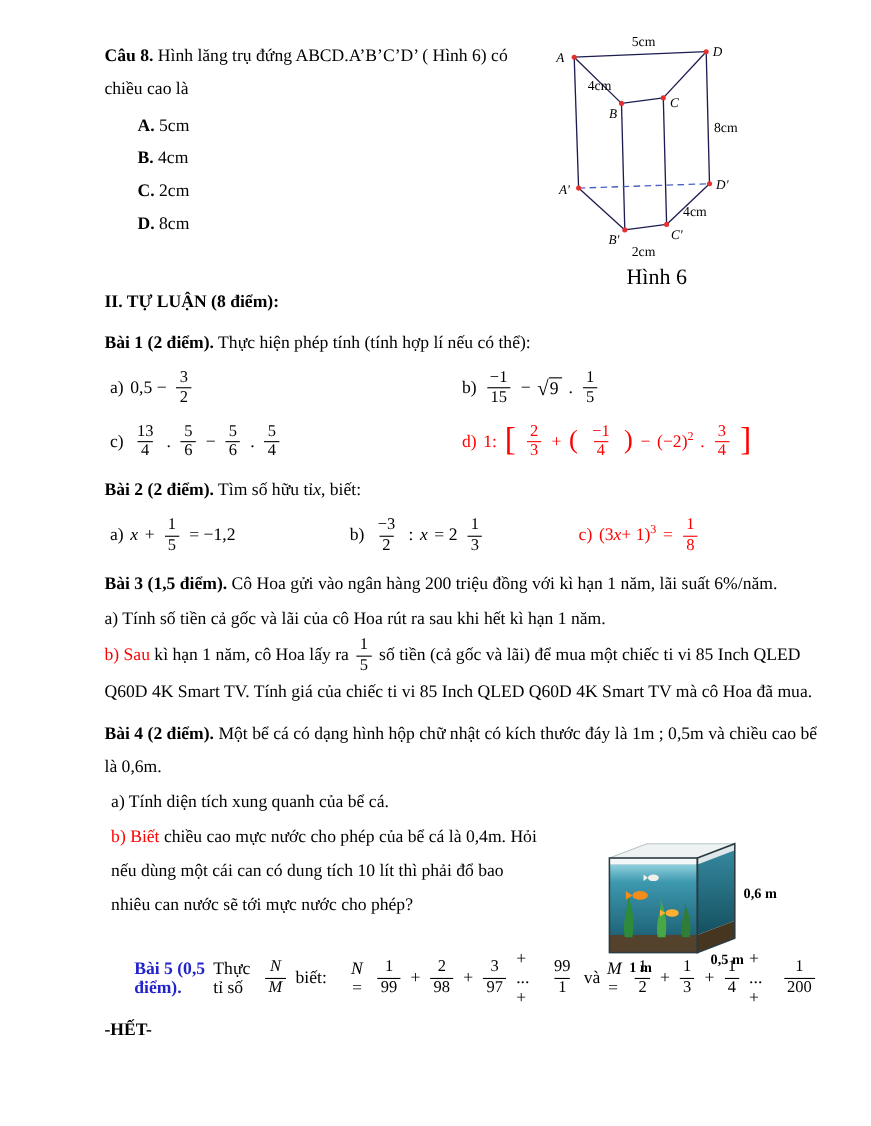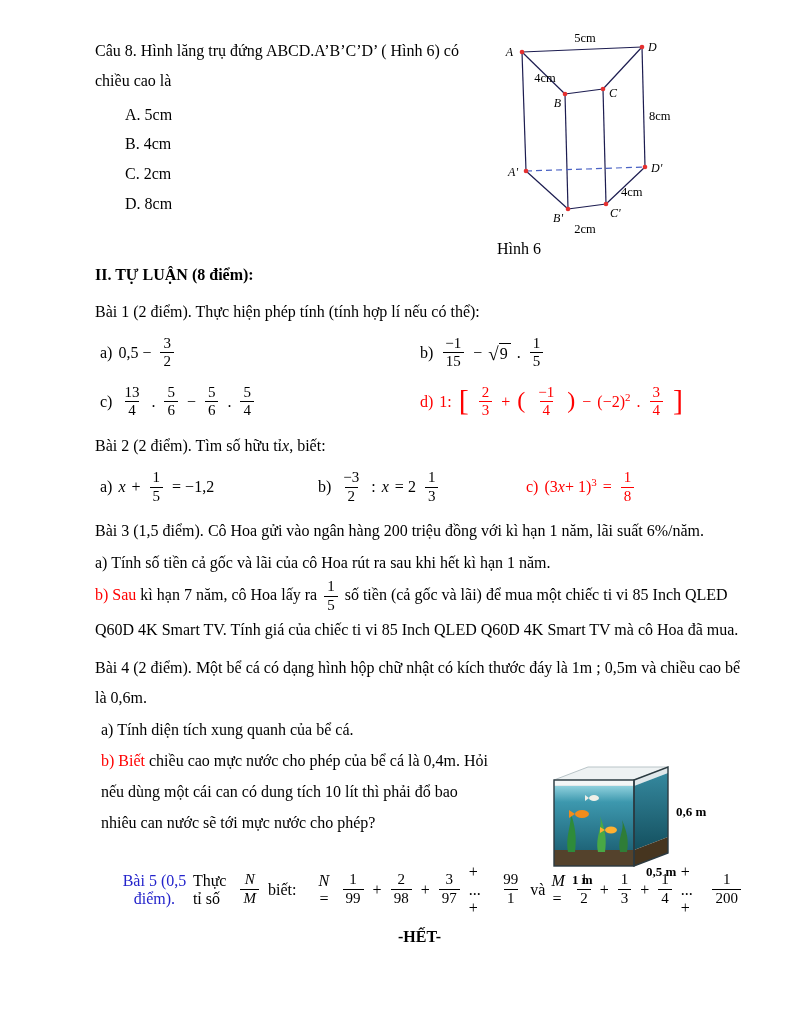--- a/index.html
+++ b/index.html
@@ -9,21 +9,21 @@
     width: 792px;
     height: 1024px;
     background: #ffffff;
     font-family: "Liberation Serif", serif;
     font-size: 16px;
     color: #000;
     overflow: hidden;
   }
   .content { position: relative; padding: 36px 48px 0 95px; }
   p { margin: 0; }
-  .b { font-weight: normal; text-align: center; }
+  .b { font-weight: bold; }
   .it { font-style: italic; }
   .red { color: var(--red, #FF0000); }
   .blue { color: var(--blue, #2323CB); }
 
   .q8 .line { line-height: 1.9; }
   .opts { margin: 3px 0 0 30px; }
   .opts .opt { line-height: 1.85; }
 
   .sec-title { margin-top: 42px; font-weight: bold; line-height: 1.9; }
   .ex-head { margin-top: 6px; line-height: 1.9; }
@@ -48,25 +48,25 @@
   .sbr { font-size: 30px; font-weight: 400; line-height: 0.8; vertical-align: middle; margin: 0 1px; position: relative; top: -2px; }
   .spr { font-size: 24px; font-weight: 400; line-height: 0.8; vertical-align: middle; margin: 0 1px; position: relative; top: -1px; }
   sup { font-size: 11px; line-height: 0; }
 
   .b3b { line-height: 2.05; }
   .b4block { width: 398px; }
   .b4block .para { line-height: 1.95; }
 
   .b5row { display: flex; align-items: center; gap: 6px; margin-top: 24px; flex-wrap: nowrap; margin-left: 27px; }
   .gap-l { margin-left: 16px; }
-  .footer { text-align: center; font-weight: bold; margin-top: 6px; line-height: 1.8; }
+  .footer { text-align: left; font-weight: bold; margin-top: 6px; line-height: 1.8; }
 
   
   .fig6 { position: absolute; left: 497px; top: 30px; width: 200px; }
-  .fig6 .caption { text-align: left; margin-top: -6px; font-size: 16px; }
+  .fig6 .caption { text-align: center; margin-top: -6px; font-size: 20px; }
   .fig6 text { font-family: "Liberation Serif", serif; }
   .vlbl { font-size: 12px; font-style: italic; fill: #000; }
   .dlbl { font-size: 12.5px; fill: #000; }
 
   
   .tank { position: absolute; left: 548px; top: 760px; width: 172px; height: 136px; text-align: right; }
   .tank svg { position: absolute; left: 0; top: 4px; }
   .tank .lbl { position: absolute; font-weight: bold; font-size: 13px; white-space: nowrap; }
   .lbl-h { left: 128px; top: 44px; }
   .lbl-w { left: 24px; top: 112px; }
@@ -217,21 +217,21 @@
       </div>
     </div>
 
     <p class="ex-head">
       <span class="b">Bài 3 (1,5 điểm).</span>
       <span>Cô Hoa gửi vào ngân hàng 200 triệu đồng với kì hạn 1 năm, lãi suất 6%/năm.</span>
     </p>
     <p class="para">a) Tính số tiền cả gốc và lãi của cô Hoa rút ra sau khi hết kì hạn 1 năm.</p>
     <p class="para b3b">
       <span class="red">b) Sau</span>
-      <span>kì hạn 7 năm, cô Hoa lấy ra</span>
+      <span>kì hạn 1 năm, cô Hoa lấy ra</span>
       <span class="frac">
           <span class="num">1</span>
           <span class="den">5</span>
         </span>
       <span>số tiền (cả gốc và lãi) để mua một chiếc ti vi 85 Inch QLED Q60D 4K Smart TV. Tính giá của chiếc ti vi 85 Inch QLED Q60D 4K Smart TV mà cô Hoa đã mua.</span>
     </p>
 
     <p class="ex-head">
       <span class="b">Bài 4 (2 điểm).</span>
       <span>Một bể cá có dạng hình hộp chữ nhật có kích thước đáy là 1m ; 0,5m và chiều cao bể là 0,6m.</span>

